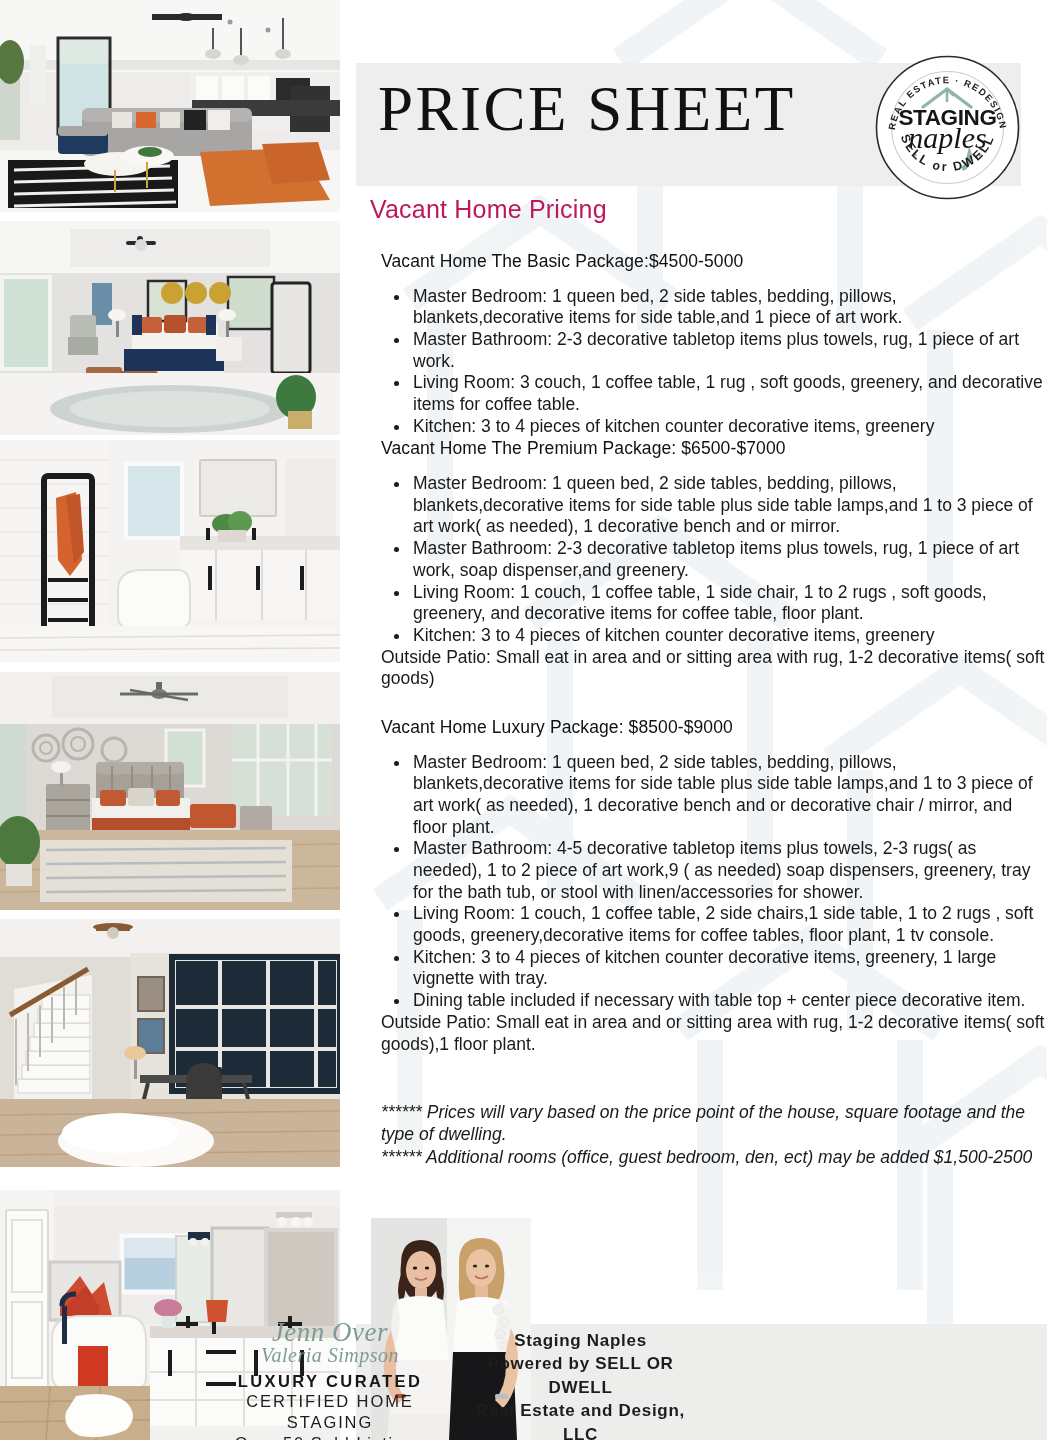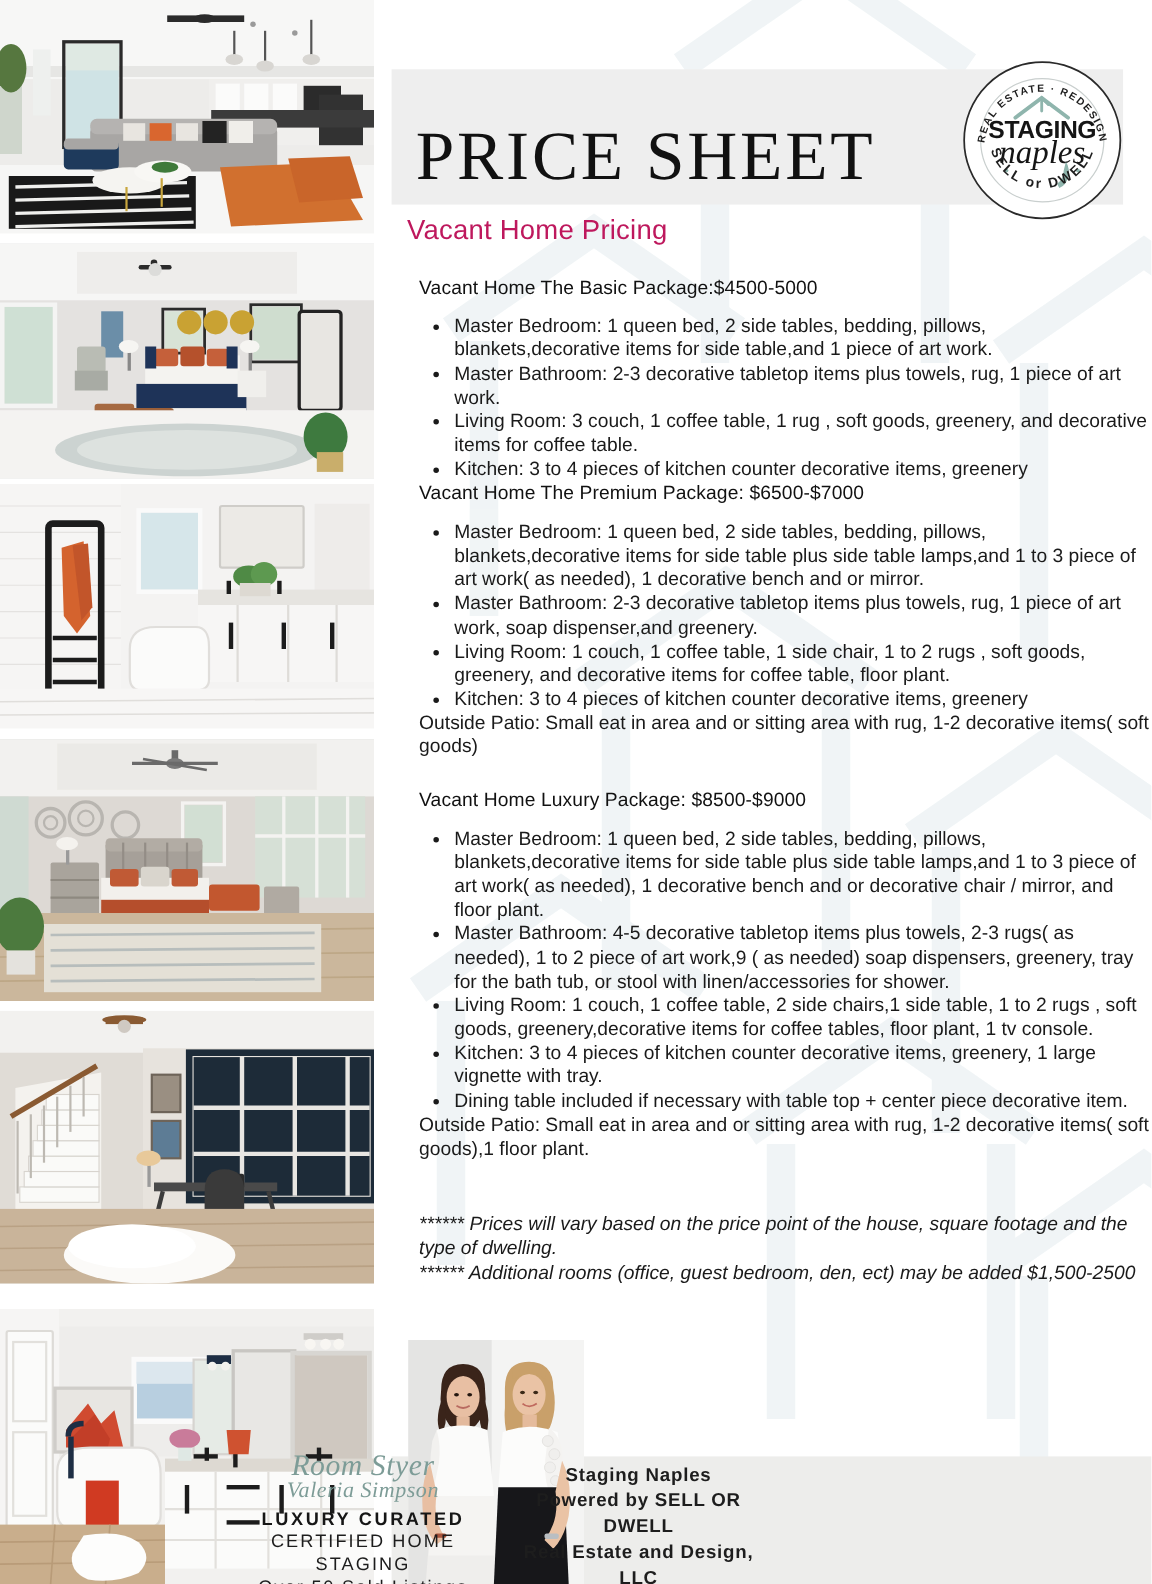--- a/index.html
+++ b/index.html
@@ -69,21 +69,20 @@
   .header-title {
     position: absolute;
     left: 22px; top: 78px;
     font-family: "Liberation Serif", serif;
     font-size: 63px;
     letter-spacing: 2.5px;
     color: #111111;
     font-weight: 400;
     line-height: 1;
     white-space: nowrap;
-    margin-top: 33px;
   }
 
   
   .logo {
     position: absolute;
     left: 519px; top: 55px;
     width: 145px; height: 145px;
     z-index: 5;
   }
   .logo svg { display: block; }
@@ -722,21 +721,21 @@
         <circle cx="134" cy="128" r="4.5"></circle>
       </g>
       <path d="M82 134 L142 134 L146 222 L78 222 Z" fill="#17171a"></path>
       <path d="M140 110 Q150 130 146 160 Q142 180 132 190 L124 182 Q138 164 134 138 Z" fill="#eac3a5"></path>
       <rect x="124" y="176" width="13" height="5" rx="2" fill="#b9bec2"></rect>
       <rect x="24" y="176" width="11" height="4" rx="2" fill="#a8543c"></rect>
     </svg>
   </div>
 
   <div class="footer-signature">
-    <div class="sig-line">Room Styer</div>
+    <div class="sig-line">Jenn Over</div>
     <div class="sig-line second">Valeria Simpson</div>
     <div class="tag-main">LUXURY CURATED</div>
     <div class="tag-sub">CERTIFIED HOME STAGING</div>
     <div class="tag-sub2">Over 50 Sold Listings</div>
   </div>
 
   <div class="footer-company">
     <div class="fc-line">Staging Naples</div>
     <div class="fc-line">Powered by SELL OR DWELL</div>
     <div class="fc-line">Real Estate and Design, LLC</div>

